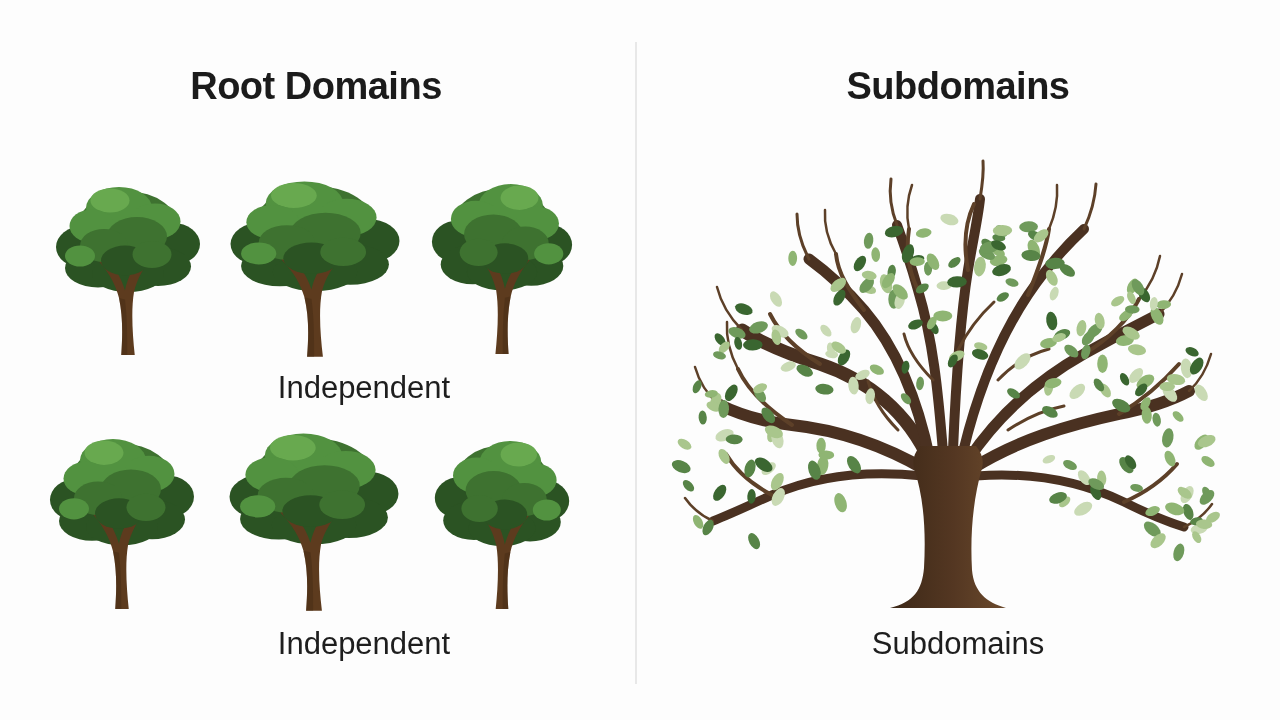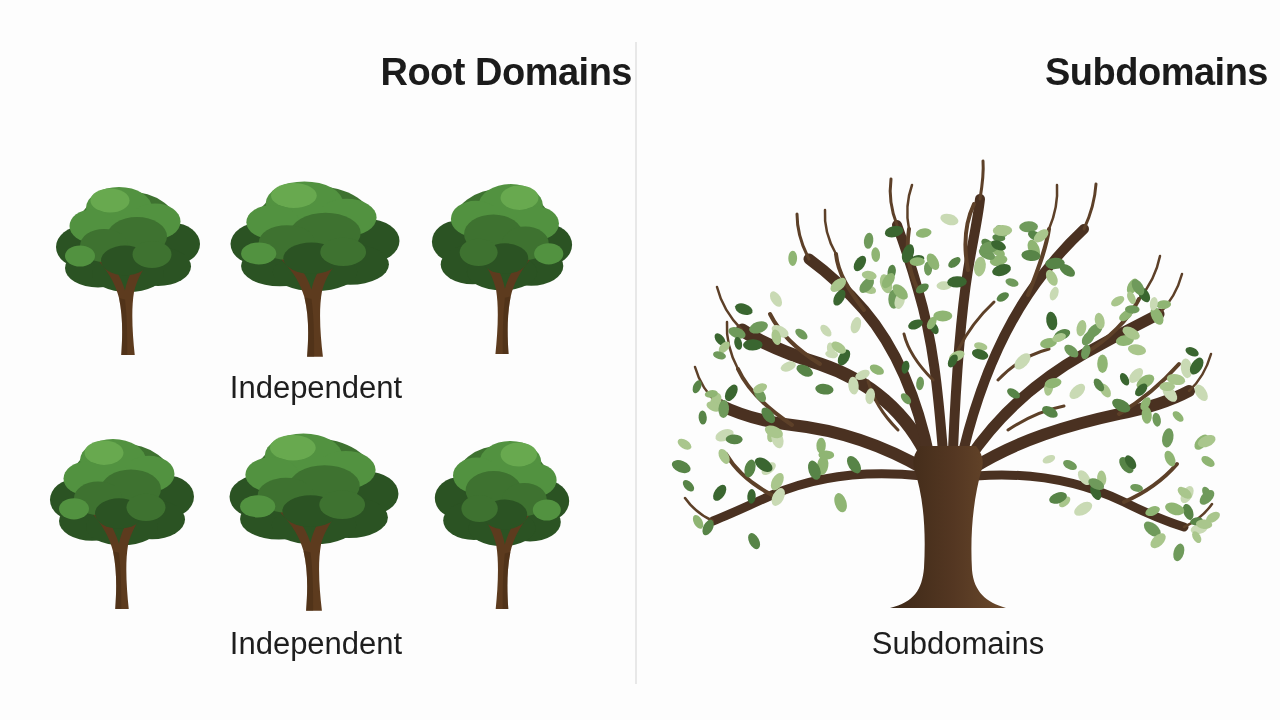--- a/index.html
+++ b/index.html
@@ -9,29 +9,29 @@
   }
   html,body{margin:0;padding:0;}
   body{
     width:1280px;height:720px;overflow:hidden;
     background:var(--background);
     font-family:"Liberation Sans","DejaVu Sans",sans-serif;
     color:var(--text);
   }
   .canvas{position:relative;width:1280px;height:720px;}
   .panel-title{
-    position:absolute;top:51px;margin:0;
+    position:absolute;top:65px;margin:0;
     font-size:38px;font-weight:700;letter-spacing:-0.5px;
-    text-align:right;color:var(--text);
+    text-align:center;color:var(--text);
   }
   .panel-title.left{left:0;width:632px;}
   .panel-title.right{left:648px;width:620px;}
   .row-label{
     position:absolute;left:0;width:632px;
-    font-size:31px;font-weight:400;text-align:center;color:#1e1e1e;
+    font-size:31px;font-weight:400;text-align:center;color:#1e1e1e;padding-left:48px;
   }
   .caption{
     position:absolute;left:648px;width:620px;
     font-size:31px;font-weight:400;text-align:center;color:#1e1e1e;
   }
   .divider{
     position:absolute;left:635px;top:42px;width:2px;height:642px;
     background:var(--divider);
   }
   .tree{position:absolute;}

